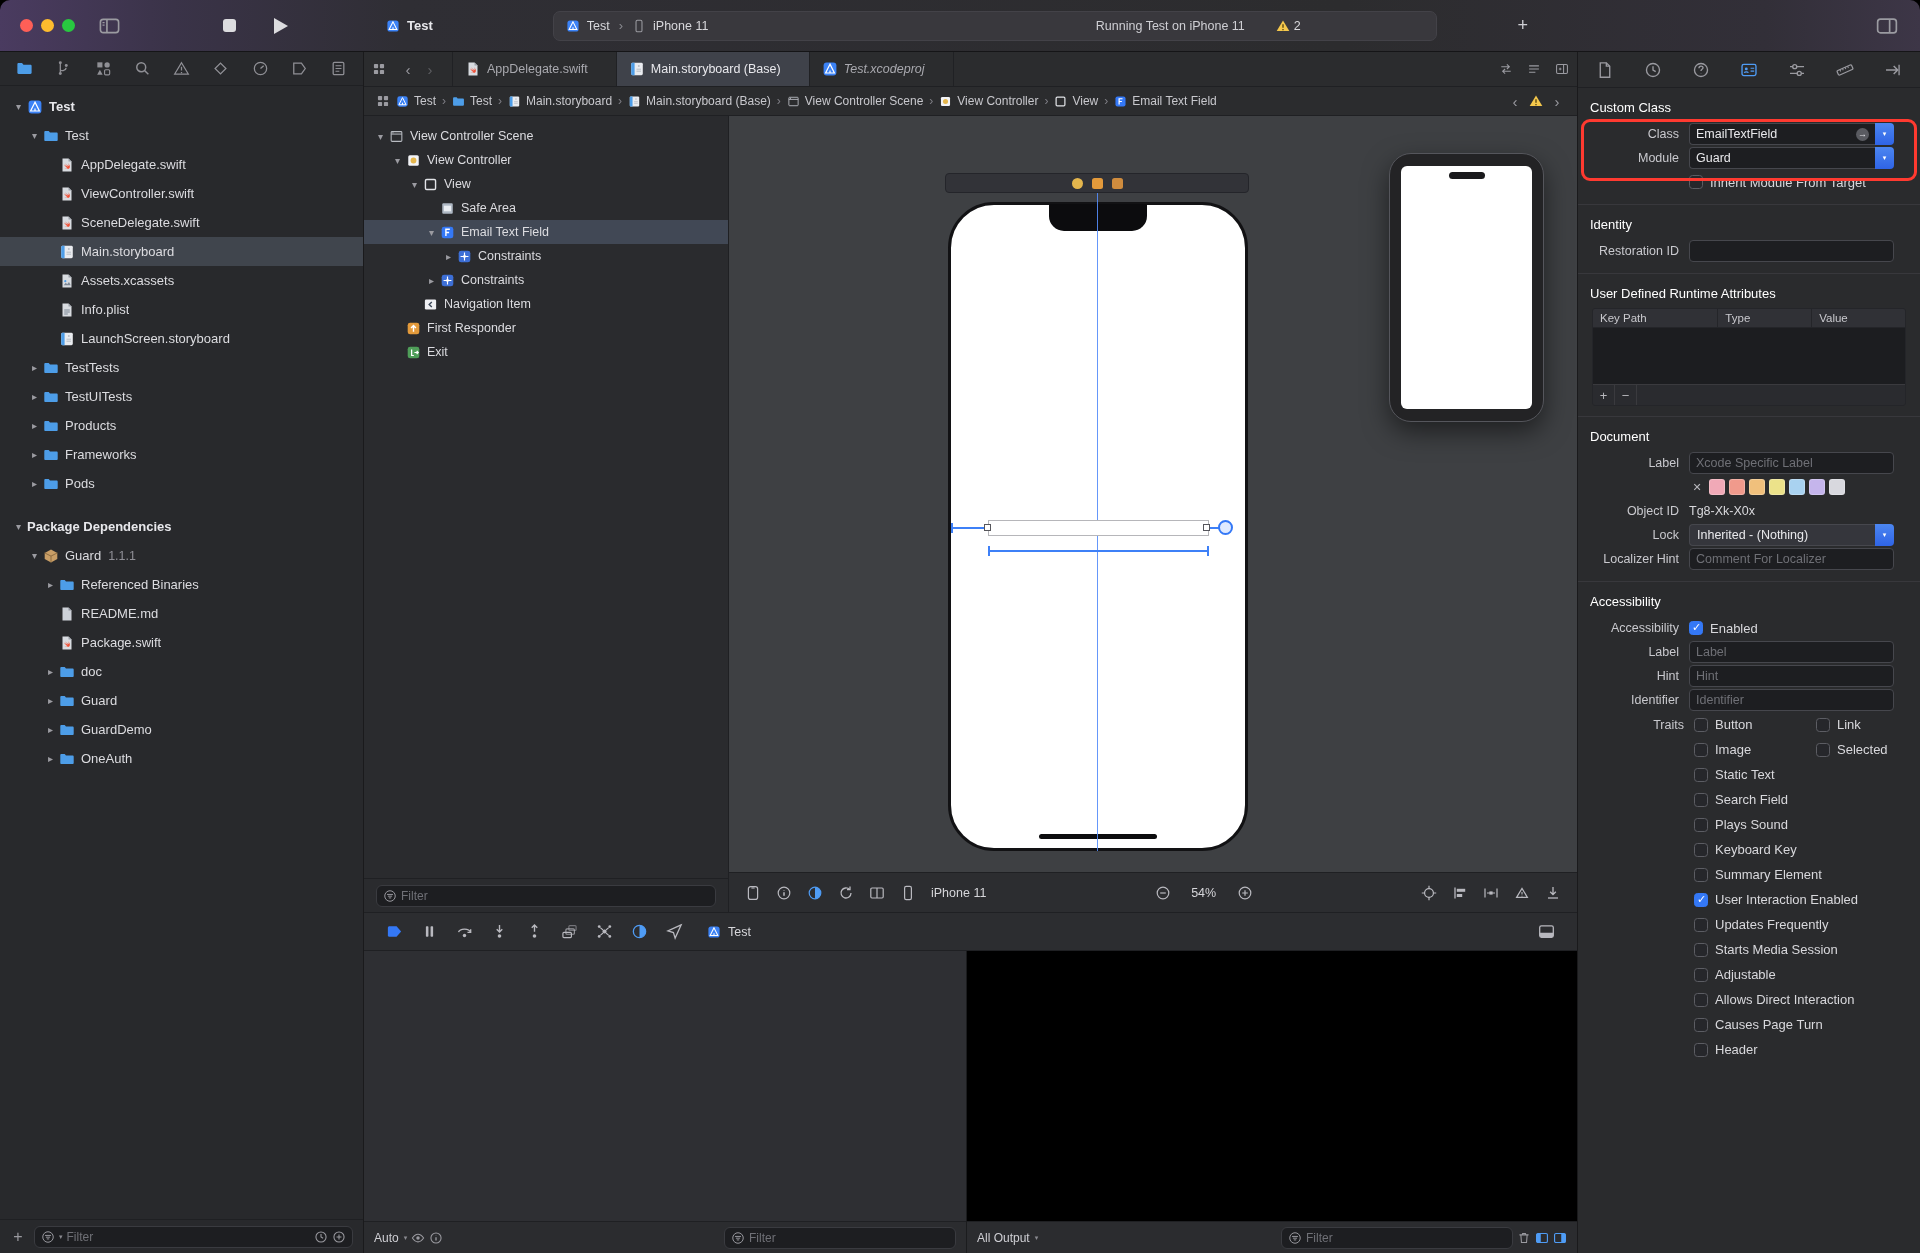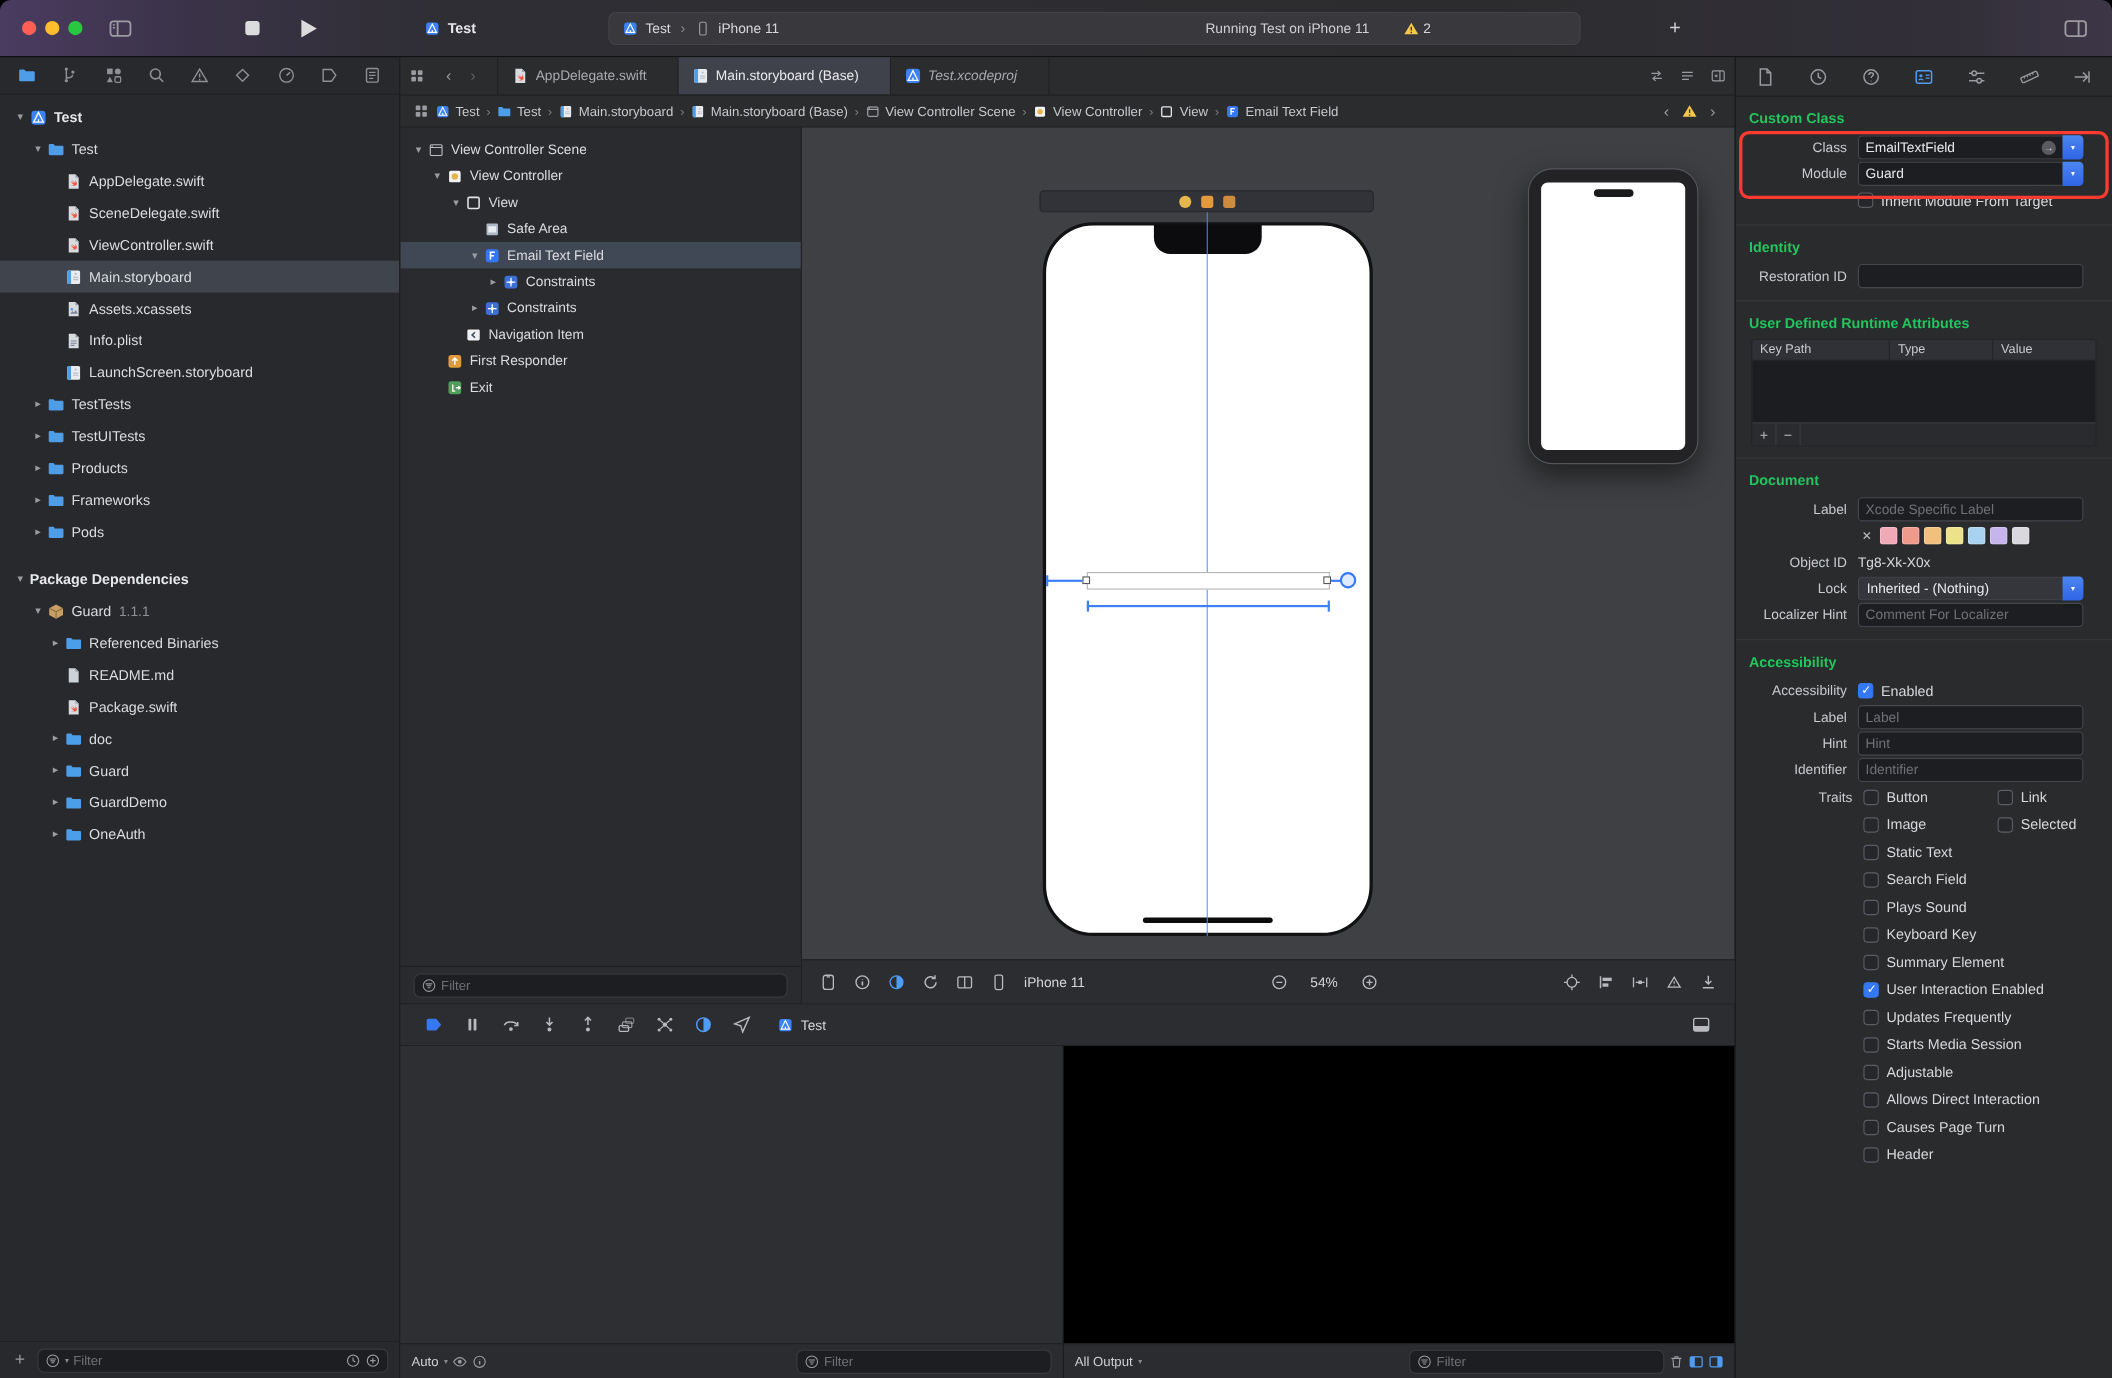--- a/index.html
+++ b/index.html
@@ -130,21 +130,21 @@
 
   
   .inspector { width:343px; flex:none; background:#2a2b2d; border-left:1px solid #1a1a1c; position:relative; display:flex; flex-direction:column; }
   .insp-tabs { height:36px; flex:none; display:flex; align-items:center; justify-content:space-between; padding:0 18px; border-bottom:1px solid #1f2023; }
   .insp-tab { width:18px; height:18px; color:#9a9aa0; display:inline-flex; }
   .insp-tab svg { width:100%; height:100%; }
   .insp-tab.active { color:#4f9cf5; }
   .insp-body { flex:1; overflow:hidden; padding-bottom:10px; }
   .sec { padding-top:8px; }
   .sec + .sec { border-top:1px solid #38383c; margin-top:10px; }
-  .sec-title { margin:4px 0 4px 12px; font-weight:bold; font-size:13px; color:#22c55e; height:18px; }
+  .sec-title { margin:4px 0 4px 12px; font-weight:normal; font-size:13px; color:#ffffff; height:18px; }
   .irow { display:flex; align-items:center; min-height:24px; padding:1px 26px 1px 5px; }
   .ilabel { width:96px; text-align:right; margin-right:10px; color:#c9c9ce; font-size:12.5px; flex:none; }
   .tfield { flex:1; height:22px; background:#1d1e21; border:1px solid #46474d; border-radius:4px; display:flex; align-items:center; padding:0 6px; font-size:12.5px; color:#e9e9ec; min-width:0; }
   .fieldwrap { flex:1; display:flex; min-width:0; }
   .fieldwrap .tfield { border-radius:4px 0 0 4px; border-right:0; }
   .popupfield { flex:1; height:22px; background:#35363c; border:1px solid #46474d; border-right:0; border-radius:4px 0 0 4px; display:flex; align-items:center; padding:0 7px; font-size:12.5px; color:#e9e9ec; min-width:0; }
   .dd { width:19px; height:22px; flex:none; border-radius:0 4px 4px 0; background:linear-gradient(#4c86f0,#2f64e6); color:#fff; font-size:7px; display:flex; align-items:center; justify-content:center; }
   .jump { margin-left:auto; width:13px; height:13px; border-radius:50%; background:#5a5b61; color:#e2e2e6; font-size:9px; display:flex; align-items:center; justify-content:center; flex:none; }
   .cbwrap { display:flex; align-items:center; gap:7px; }
   .cb { width:14px; height:14px; border-radius:3.5px; background:#26272b; border:1px solid #5c5d63; display:inline-block; position:relative; flex:none; }
@@ -336,32 +336,32 @@
           </div>
           <div class="nav-row" style="padding-left:42px">
             <span class="chev"></span>
             <span class="ic ">
               <svg viewBox="0 0 16 16">
                 <path d="M3.5 1.5h6l3 3v10h-9z" fill="#d8dbe0"></path>
                 <path d="M9.5 1.5v3h3z" fill="#9aa0a8"></path>
                 <path d="M5 11.6c2.9 1.1 5.3.3 5.8-1.1.4-1.3-.4-2.9-1.8-4.4.9 1.2 1 2.4.5 3C8.3 8.4 6.8 7.2 5.9 6c.9 1.6 2.3 3 3.2 3.8-1.6-.5-3.2-1.5-4-2.3.8 1.7 2.4 3.3 3.8 4-1.2.5-2.6.4-3.9.1z" fill="#f05138"></path>
               </svg>
             </span>
-            <span class="lbl">SceneDelegate.swift</span>
+            <span class="lbl">ViewController.swift</span>
           </div>
           <div class="nav-row" style="padding-left:42px">
             <span class="chev"></span>
             <span class="ic ">
               <svg viewBox="0 0 16 16">
                 <path d="M3.5 1.5h6l3 3v10h-9z" fill="#d8dbe0"></path>
                 <path d="M9.5 1.5v3h3z" fill="#9aa0a8"></path>
                 <path d="M5 11.6c2.9 1.1 5.3.3 5.8-1.1.4-1.3-.4-2.9-1.8-4.4.9 1.2 1 2.4.5 3C8.3 8.4 6.8 7.2 5.9 6c.9 1.6 2.3 3 3.2 3.8-1.6-.5-3.2-1.5-4-2.3.8 1.7 2.4 3.3 3.8 4-1.2.5-2.6.4-3.9.1z" fill="#f05138"></path>
               </svg>
             </span>
-            <span class="lbl">ViewController.swift</span>
+            <span class="lbl">SceneDelegate.swift</span>
           </div>
           <div class="nav-row selected" style="padding-left:42px">
             <span class="chev"></span>
             <span class="ic ">
               <svg viewBox="0 0 16 16">
                 <rect x="2.2" y="1.8" width="11.6" height="12.4" rx="1.4" fill="#e9ebef"></rect>
                 <path d="M2.2 3.2c0-.8.6-1.4 1.4-1.4h2v12.4h-2c-.8 0-1.4-.6-1.4-1.4z" fill="#4d9de8"></path>
                 <circle cx="9.8" cy="5" r="1" fill="#b9bec6"></circle>
                 <path d="M7.5 8.2h4.5M7.5 10.2h4.5" stroke="#b9bec6" stroke-width="1"></path>
               </svg>

